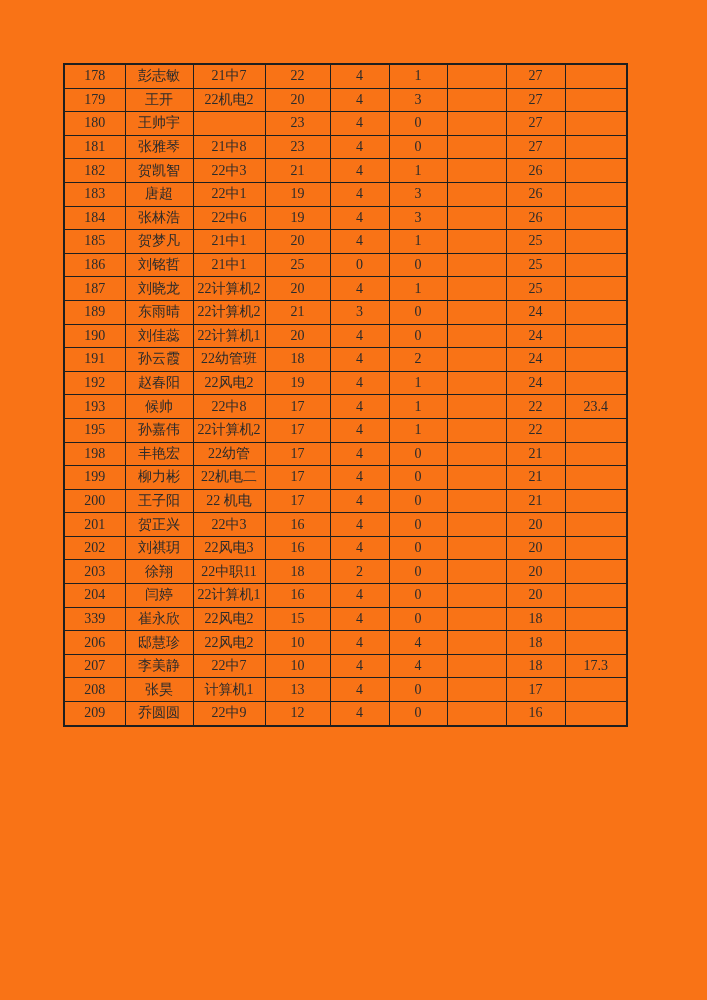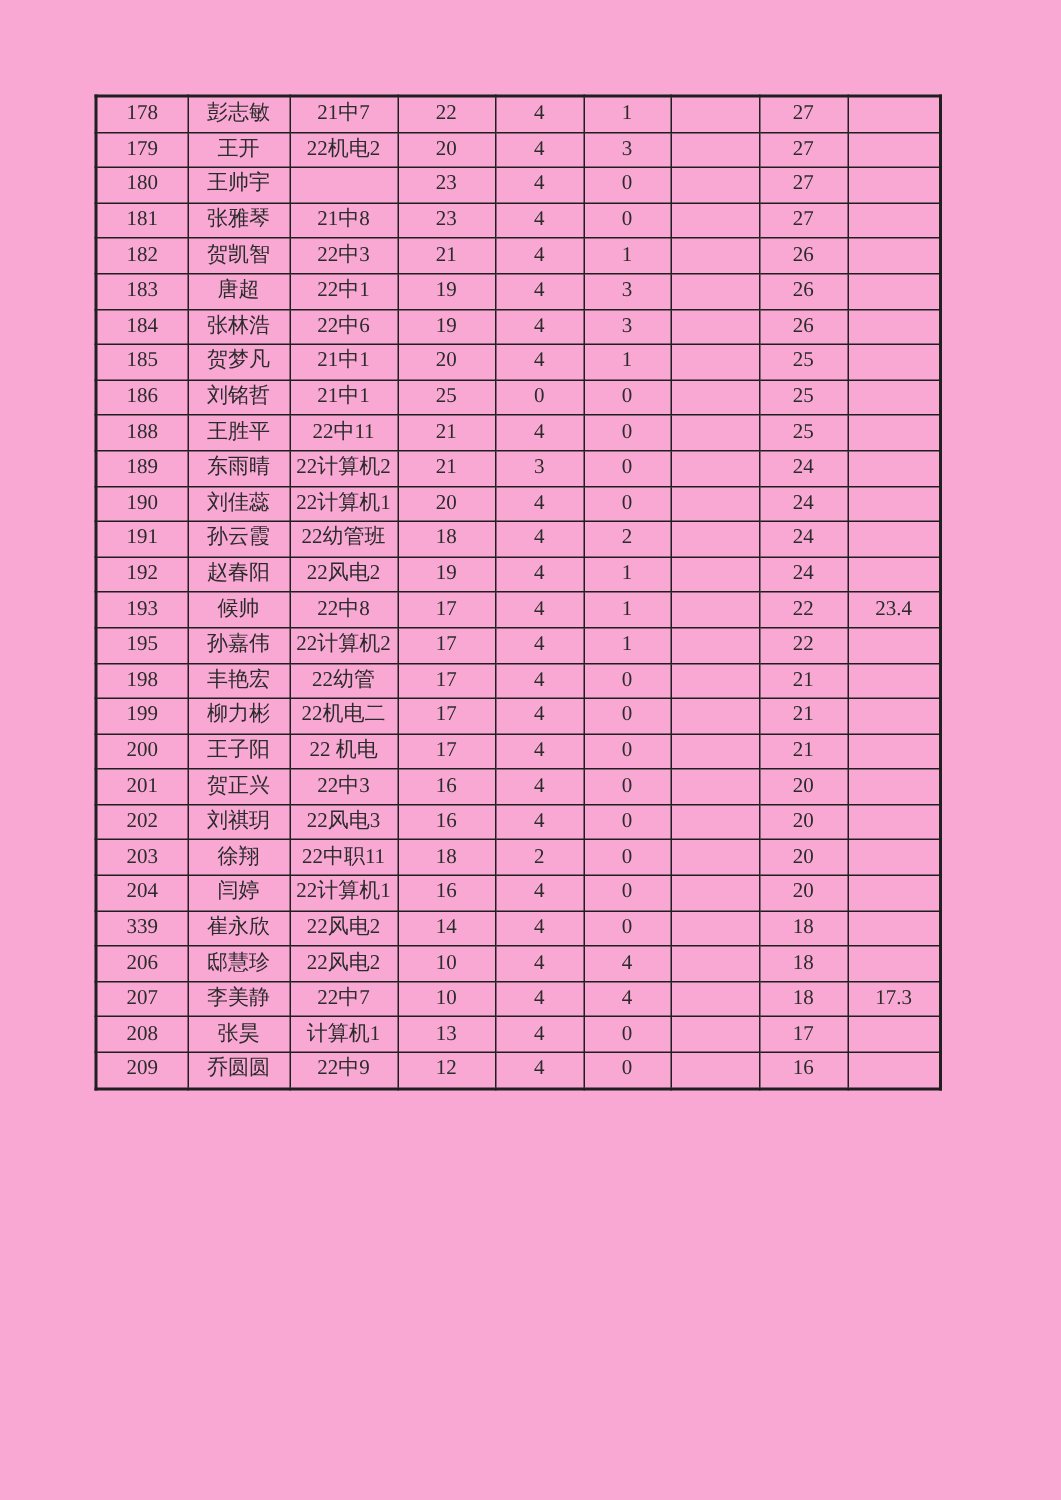--- a/index.html
+++ b/index.html
@@ -13,21 +13,21 @@
     position: relative;
     font-family: "Liberation Serif", "DejaVu Serif", serif;
     color: #2b2b2b;
     overflow: hidden;
   }
   .page {
     position: absolute;
     left: 0; top: 0;
     width: 707px;
     height: 1000px;
-    background: #f9a8d4;
+    background: #f97316;
   }
   table.roster {
     position: absolute;
     left: 63px;
     top: 63px;
     width: 563px;
     border-collapse: collapse;
     table-layout: fixed;
     border: 2px solid #1f1f1f;
   }
@@ -154,26 +154,26 @@
           <td>刘铭哲</td>
           <td>21中1</td>
           <td>25</td>
           <td>0</td>
           <td>0</td>
           <td></td>
           <td>25</td>
           <td></td>
         </tr>
         <tr>
-          <td>188</td>
-          <td>王胜平</td>
-          <td>22中11</td>
-          <td>21</td>
-          <td>4</td>
-          <td>0</td>
+          <td>187</td>
+          <td>刘晓龙</td>
+          <td>22计算机2</td>
+          <td>20</td>
+          <td>4</td>
+          <td>1</td>
           <td></td>
           <td>25</td>
           <td></td>
         </tr>
         <tr>
           <td>189</td>
           <td>东雨晴</td>
           <td>22计算机2</td>
           <td>21</td>
           <td>3</td>
@@ -311,21 +311,21 @@
           <td>4</td>
           <td>0</td>
           <td></td>
           <td>20</td>
           <td></td>
         </tr>
         <tr>
           <td>339</td>
           <td>崔永欣</td>
           <td>22风电2</td>
-          <td>14</td>
+          <td>15</td>
           <td>4</td>
           <td>0</td>
           <td></td>
           <td>18</td>
           <td></td>
         </tr>
         <tr>
           <td>206</td>
           <td>邸慧珍</td>
           <td>22风电2</td>

